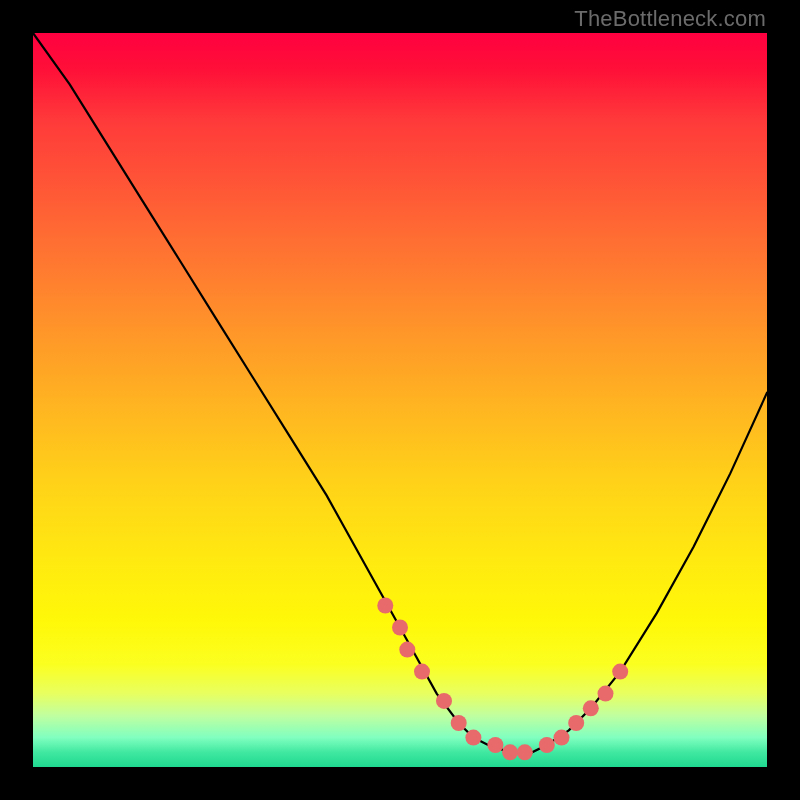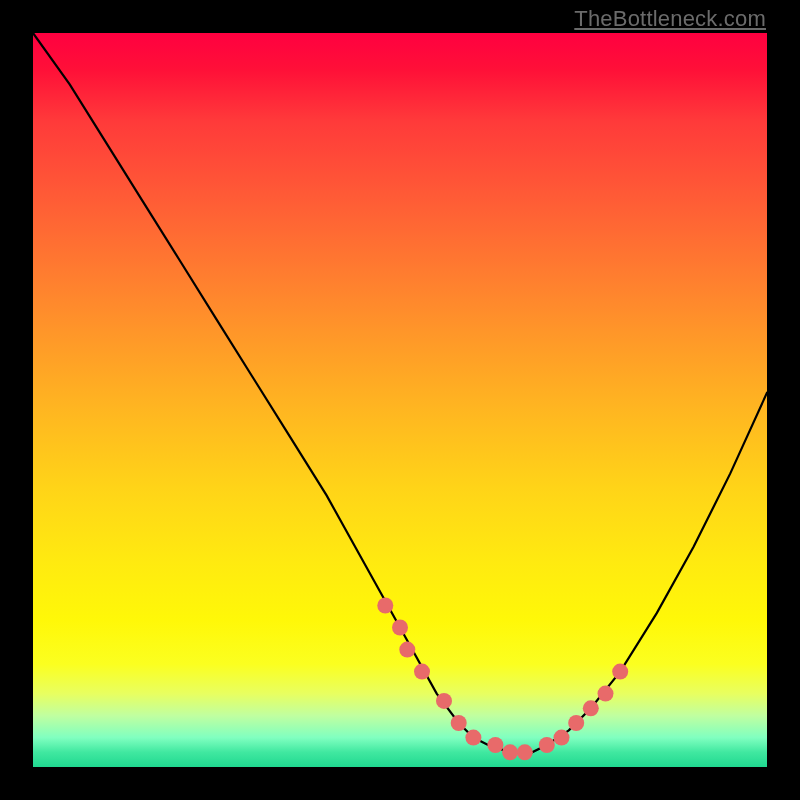--- a/index.html
+++ b/index.html
@@ -60,21 +60,20 @@
     height: 100%;
   }
   .watermark {
     position: absolute;
     top: 6px;
     right: 34px;
     color: #6b6b6b;
     font-size: 22px;
     letter-spacing: 0.2px;
     font-weight: 400;
-    text-decoration: underline;
   }
 </style>
 </head>
 <body>
 
 <div class="frame">
 
   <div class="plot-area">
     <div class="gradient-bg"></div>
     <svg class="curve" viewBox="0 0 734 734" preserveAspectRatio="none">

